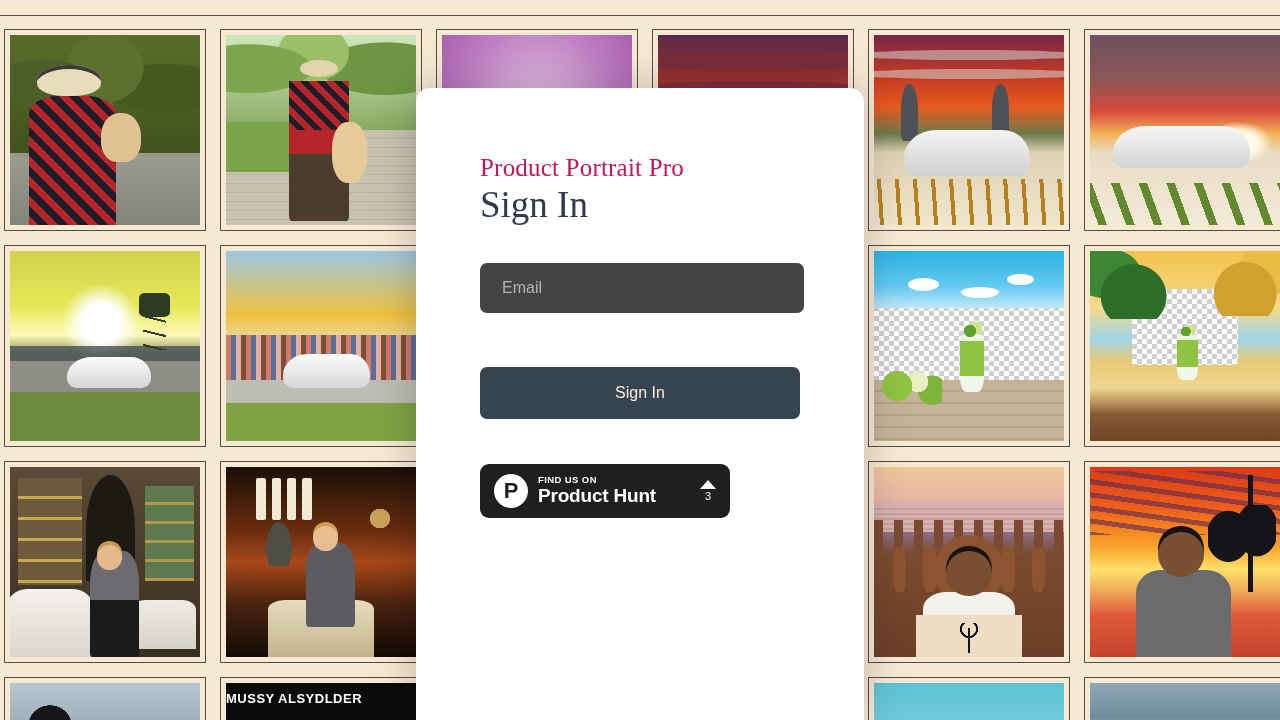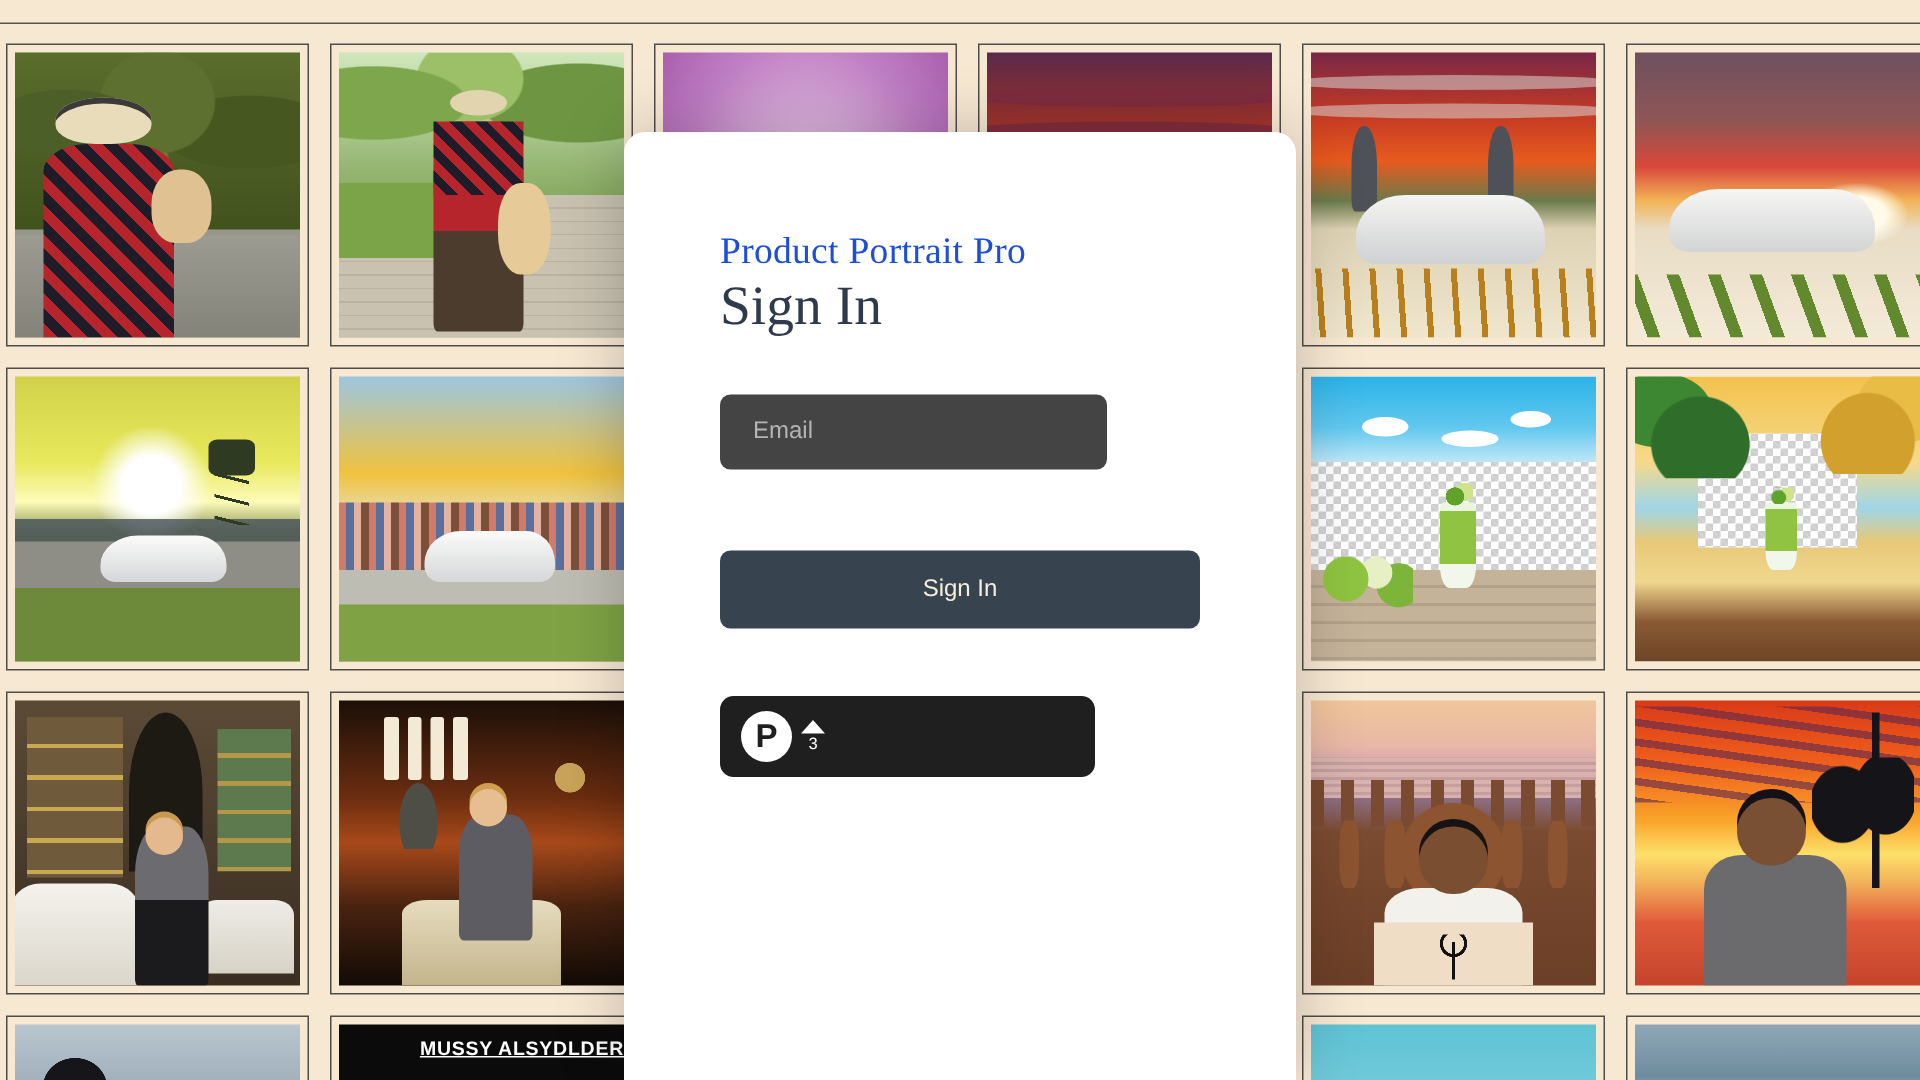--- a/index.html
+++ b/index.html
@@ -233,22 +233,22 @@
   .sc-pirate2 .man3 { position:absolute; bottom:0; left:24%; width:50%; height:46%; background:#6b6b6e; border-radius:26% 26% 0 0; }
   .sc-pirate2 .head4 { position:absolute; bottom:42%; left:36%; width:24%; height:24%; background:#7a5034; border-radius:50%; box-shadow:0 -6px 0 0 #141218; }
 
   
   .sc-bat { background: linear-gradient(#b8c6cf 0%, #98a8b4 28%, #5d646a 56%, #2a2a2c 100%); }
   .sc-bat .bat { position:absolute; top:10%; left:8%; width:26%; height:12%;
     background: radial-gradient(ellipse at 50% 100%, #16161a 0 60%, transparent 61%); }
 
   
   .sc-poster { background:#0b0b0b; }
-  .sc-poster .title-bar { position:absolute; top:4%; left:0; right:0; text-align:right;
-    color:#fff; font-weight:bold; font-size:13px; letter-spacing:.5px; font-family:"Liberation Sans",sans-serif;text-decoration:underline; }
+  .sc-poster .title-bar { position:absolute; top:4%; left:0; right:0; text-align:left;
+    color:#fff; font-weight:bold; font-size:13px; letter-spacing:.5px; font-family:"Liberation Sans",sans-serif; }
 
   
   .sc-dessert { background: linear-gradient(#5fc3d4 0%, #7fd0dc 40%, #cfe7ea 70%, #e8dcc8 100%); }
 
   
   .sc-sea { background: linear-gradient(#8fa8b6 0%, #6f8c9e 18%, #aab9c2 30%, #5d7c8e 50%, #7d97a6 70%, #9fb2bd 100%); }
 
   
   #signin-modal {
     position: absolute;
@@ -260,35 +260,35 @@
     border-radius: 14px 14px 0 0;
     box-shadow: 0 0 44px rgba(0,0,0,0.22);
     box-sizing: border-box;
     padding: 0 64px;
     z-index: 50;
   }
   #modal-brand {
     margin-top: 66px;
     font-family: "Liberation Serif", serif;
     font-size: 25px;
-    color: #1d4ed8;
+    color: #be185d;
     letter-spacing: .2px;
     line-height: 1.1;
   }
   #modal-title {
     font-family: "Liberation Serif", serif;
     font-size: 37px;
     color: #2f3a4c;
     font-weight: normal;
     margin: 2px 0 0 0;
     line-height: 1.15;
   }
   .field {
     display: block;
-    width: 258px;
+    width: 324px;
     height: 50px;
     background: #444444;
     border: none;
     border-radius: 7px;
     color: #ffffff;
     font-size: 16px;
     font-family: "Liberation Sans", sans-serif;
     padding: 0 22px;
     box-sizing: border-box;
     outline: none;
@@ -548,20 +548,24 @@
   <div id="modal-brand">Product Portrait Pro</div>
   <h1 id="modal-title">Sign In</h1>
 
   <input id="email-field" class="field" type="text" placeholder="Email" style="">
 
 
   <button id="signin-button">Sign In</button>
 
   <div id="product-hunt-badge">
     <div id="ph-logo">P</div>
+    <div id="ph-text">
+      <div id="ph-kicker">FIND US ON</div>
+      <div id="ph-name">Product Hunt</div>
+    </div>
     <div id="ph-votes">
       <div id="ph-arrow"></div>
       <div id="ph-count">3</div>
     </div>
   </div>
 
 
 </div>
 
 </body></html>

